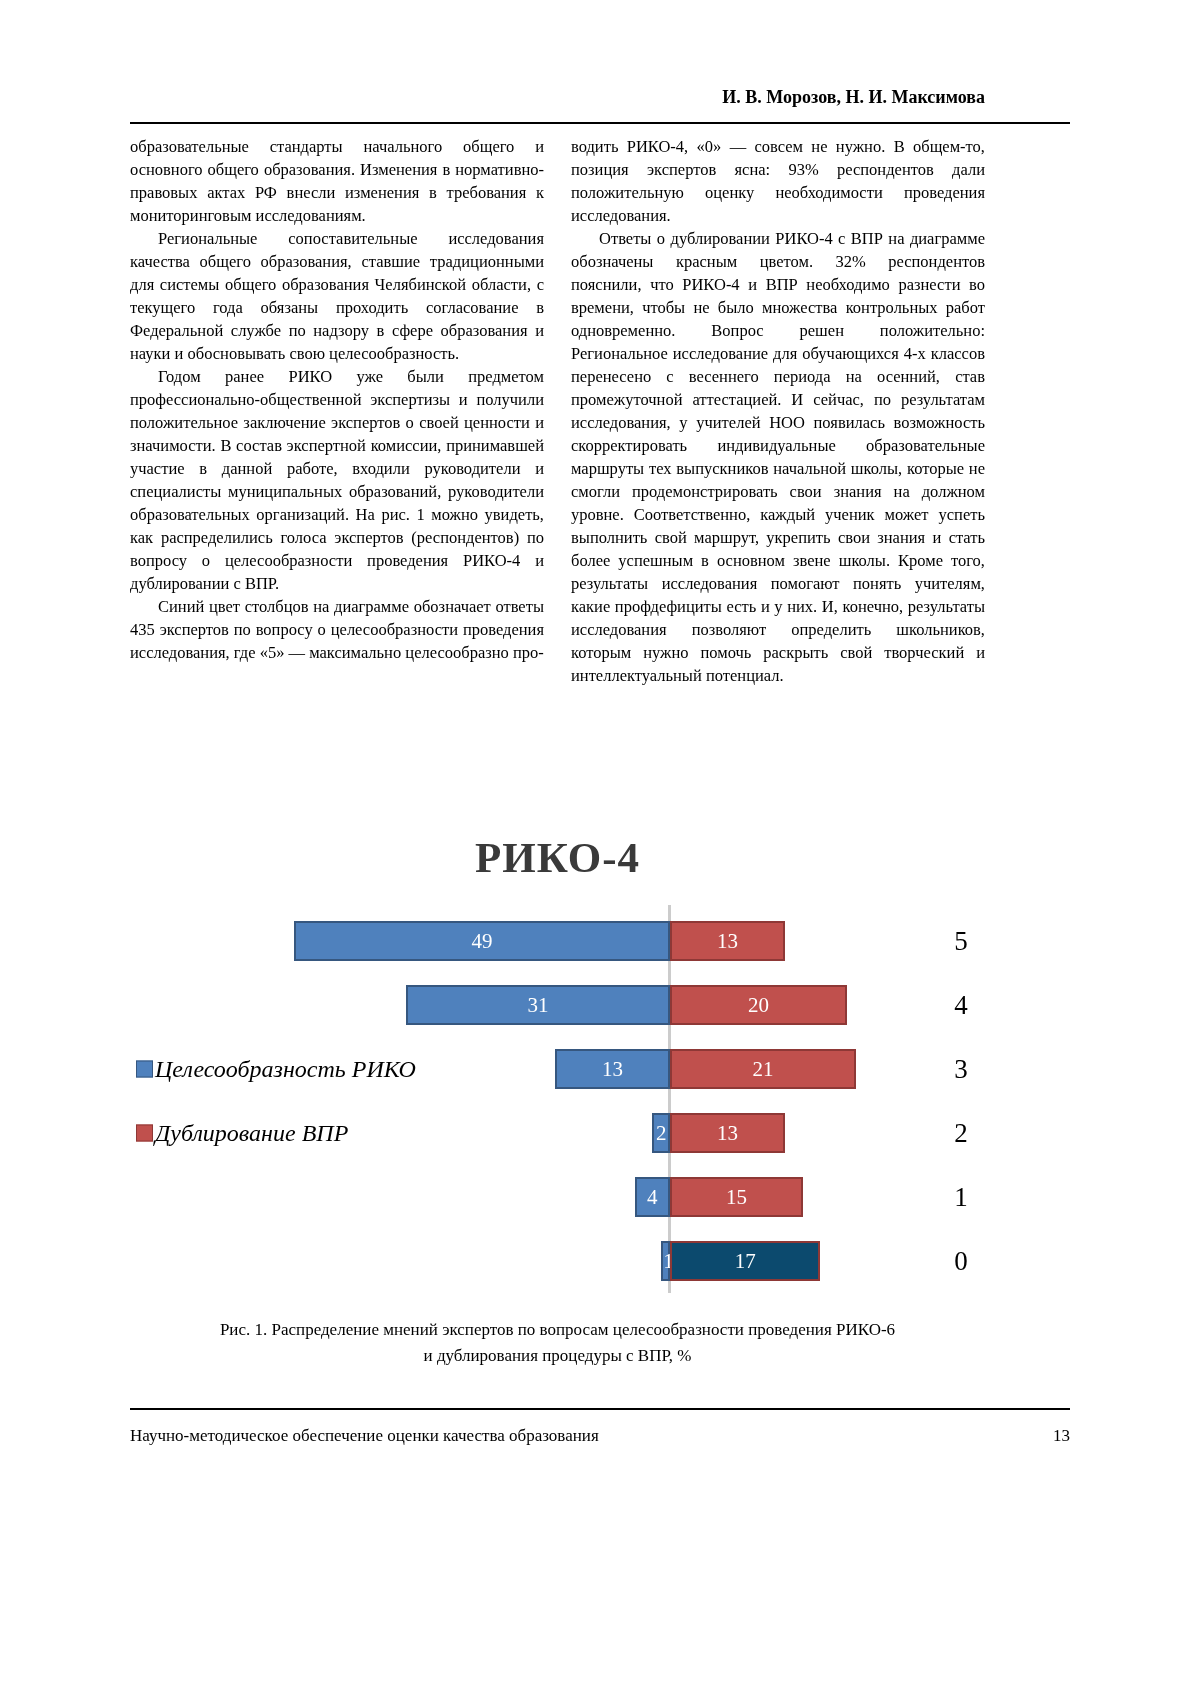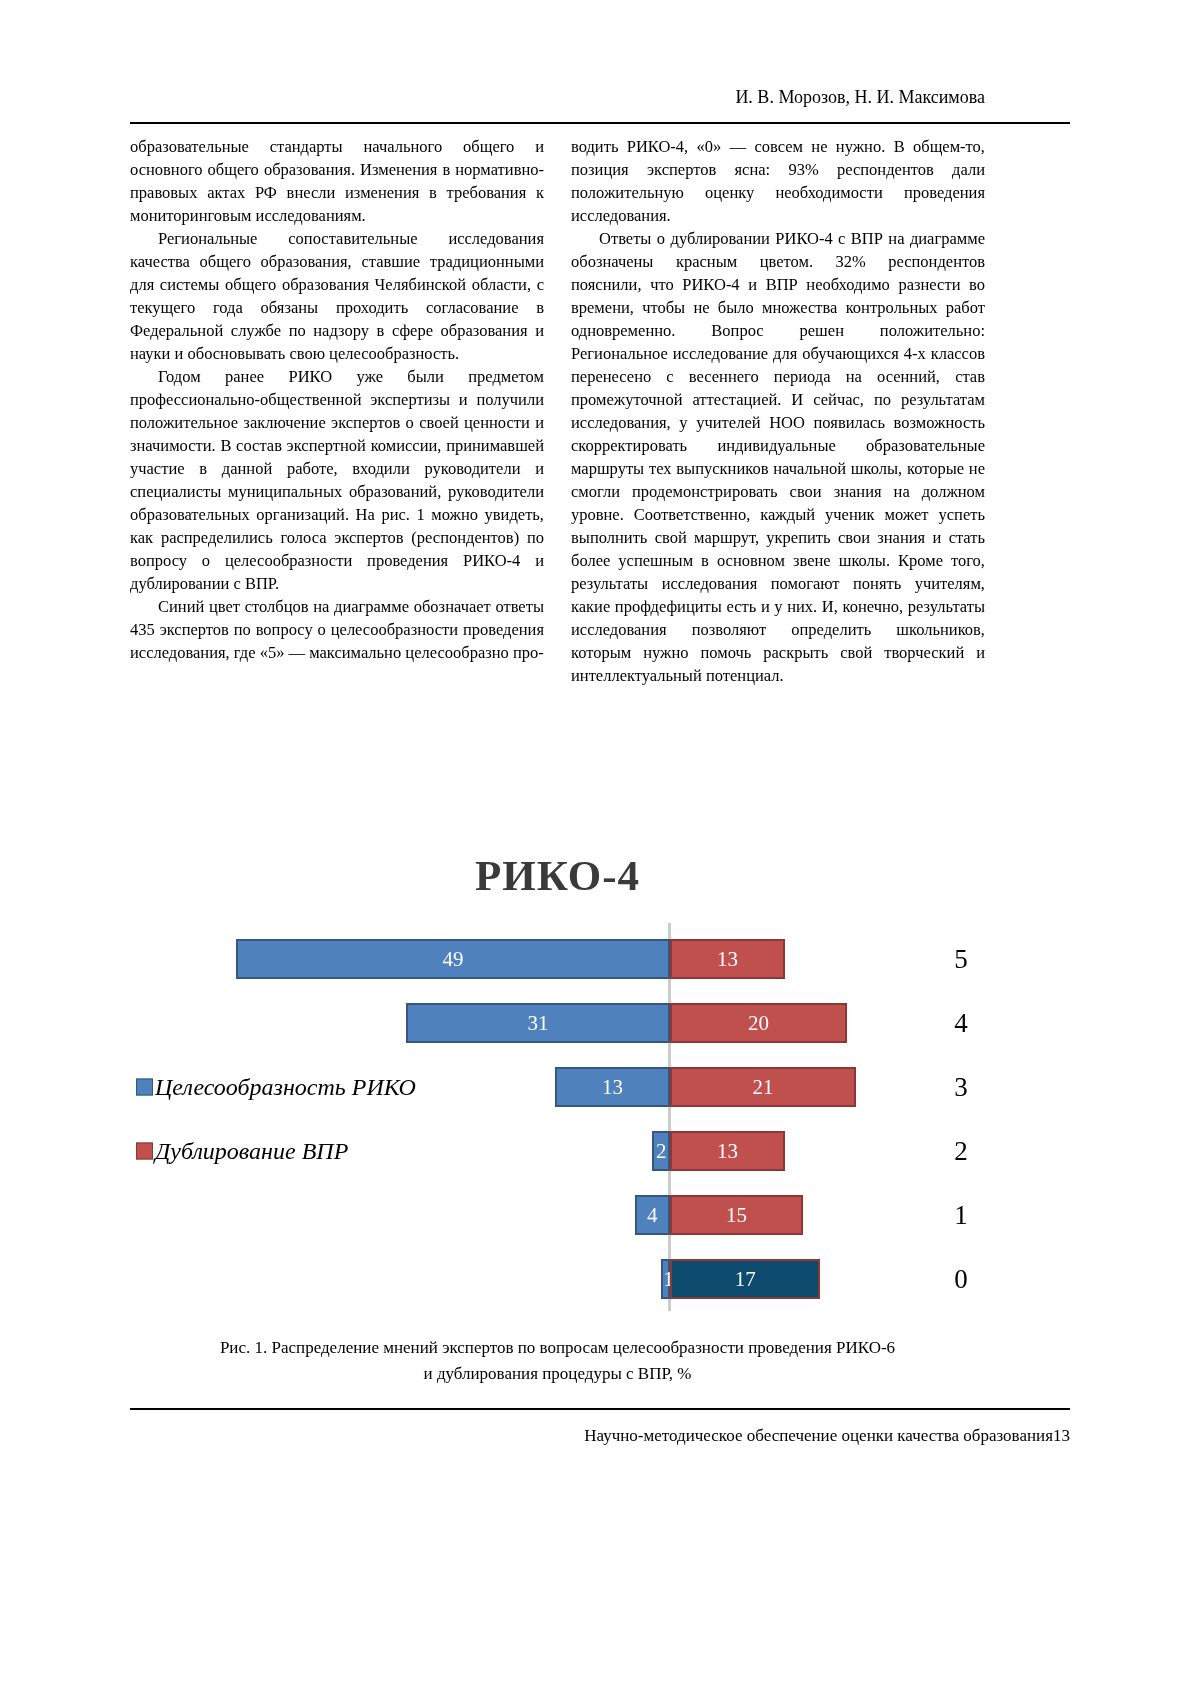--- a/index.html
+++ b/index.html
@@ -2,42 +2,42 @@
 <html lang="ru"><head>
 <meta charset="utf-8">
 <style>
   html,body{margin:0;padding:0;background:#888;}
   .page{
     width:1200px;height:1697px;position:relative;margin:0 auto;
     background:#ffffff;color:#000;
     font-family:"Liberation Serif","DejaVu Serif",serif;
   }
   .content{position:absolute;left:130px;top:86px;width:940px;}
-  .authors{width:855px;text-align:right;font-weight:normal;font-size:18px;line-height:22px;}
+  .authors{width:855px;text-align:right;font-weight:bold;font-size:18px;line-height:22px;}
   .head-rule{width:940px;border-bottom:2px solid #000;margin-top:14px;}
   .cols{display:flex;gap:27px;margin-top:11px;width:855px;height:680px;overflow:hidden;}
   .col{flex:1;font-size:16.5px;line-height:23px;text-align:justify;hyphens:auto;}
   .para{margin:0;text-indent:28px;}
   .para.noindent{text-indent:0;}
 
-  .chart{width:855px;margin-top:36px;position:relative;}
+  .chart{width:855px;margin-top:18px;position:relative;}
   .chart-title{text-align:center;font-size:43px;font-weight:bold;color:#3a3a3a;letter-spacing:1px;line-height:50px;}
   .chart-plot{position:relative;margin-top:26px;}
   .center-line{position:absolute;left:538px;top:-4px;bottom:0;width:3px;background:#cccccc;z-index:0;}
   .bar{position:absolute;height:40px;line-height:36px;box-sizing:border-box;border:2px solid #000;
        text-align:center;color:#ffffff;font-size:21px;z-index:1;}
   .cat-label{position:absolute;left:796px;width:70px;text-align:center;font-size:27px;z-index:1;}
   .legend-item{position:absolute;left:6px;display:flex;align-items:center;gap:2px;white-space:nowrap;
        transform:translateY(-50%);font-size:24px;z-index:2;font-style:italic;}
   .swatch{width:15px;height:15px;border:1px solid #000;display:inline-block;flex:0 0 auto;}
 
   .caption{width:855px;text-align:center;font-size:17px;line-height:26px;margin-top:24px;}
 
   .footer{position:absolute;left:130px;top:1408px;width:940px;border-top:2px solid #000;
-    padding-top:16px;display:flex;justify-content:flex-end;font-size:17px;}
+    padding-top:16px;display:flex;justify-content:space-between;font-size:17px;}
 </style>
 </head>
 <body>
 
 <div class="page">
   <div class="content">
 
     <div class="authors">И. В. Морозов, Н. И. Максимова</div>
     <div class="head-rule"></div>
 
@@ -59,21 +59,21 @@
       <div class="chart-plot" style="height: 384px;">
         <div class="legend-item" style="top: 160px;">
           <span class="swatch" style="background: rgb(79, 129, 189); border-color: rgb(54, 87, 127);"></span>
           <span>Целесообразность РИКО</span>
         </div>
         <div class="legend-item" style="top: 224px;">
           <span class="swatch" style="background: rgb(192, 80, 77); border-color: rgb(142, 56, 54);"></span>
           <span>Дублирование ВПР</span>
         </div>
       <div class="center-line" style="background: rgb(204, 204, 204);"></div>
-          <div class="bar" style="top: 12px; right: 315px; width: 434px; background: rgb(79, 129, 189); border-color: rgb(54, 87, 127);">49</div>
+          <div class="bar" style="top: 12px; right: 315px; width: 376px; background: rgb(79, 129, 189); border-color: rgb(54, 87, 127);">49</div>
           <div class="bar" style="top: 12px; left: 540px; width: 115.05px; background: rgb(192, 80, 77); border-color: rgb(142, 56, 54);">13</div>
           <div class="cat-label" style="top: 0px; height: 64px; line-height: 64px;">5</div>
           <div class="bar" style="top: 76px; right: 315px; width: 264px; background: rgb(79, 129, 189); border-color: rgb(54, 87, 127);">31</div>
           <div class="bar" style="top: 76px; left: 540px; width: 177px; background: rgb(192, 80, 77); border-color: rgb(142, 56, 54);">20</div>
           <div class="cat-label" style="top: 64px; height: 64px; line-height: 64px;">4</div>
           <div class="bar" style="top: 140px; right: 315px; width: 115.05px; background: rgb(79, 129, 189); border-color: rgb(54, 87, 127);">13</div>
           <div class="bar" style="top: 140px; left: 540px; width: 185.85px; background: rgb(192, 80, 77); border-color: rgb(142, 56, 54);">21</div>
           <div class="cat-label" style="top: 128px; height: 64px; line-height: 64px;">3</div>
           <div class="bar" style="top: 204px; right: 315px; width: 17.7px; background: rgb(79, 129, 189); border-color: rgb(54, 87, 127);">2</div>
           <div class="bar" style="top: 204px; left: 540px; width: 115.05px; background: rgb(192, 80, 77); border-color: rgb(142, 56, 54);">13</div>

